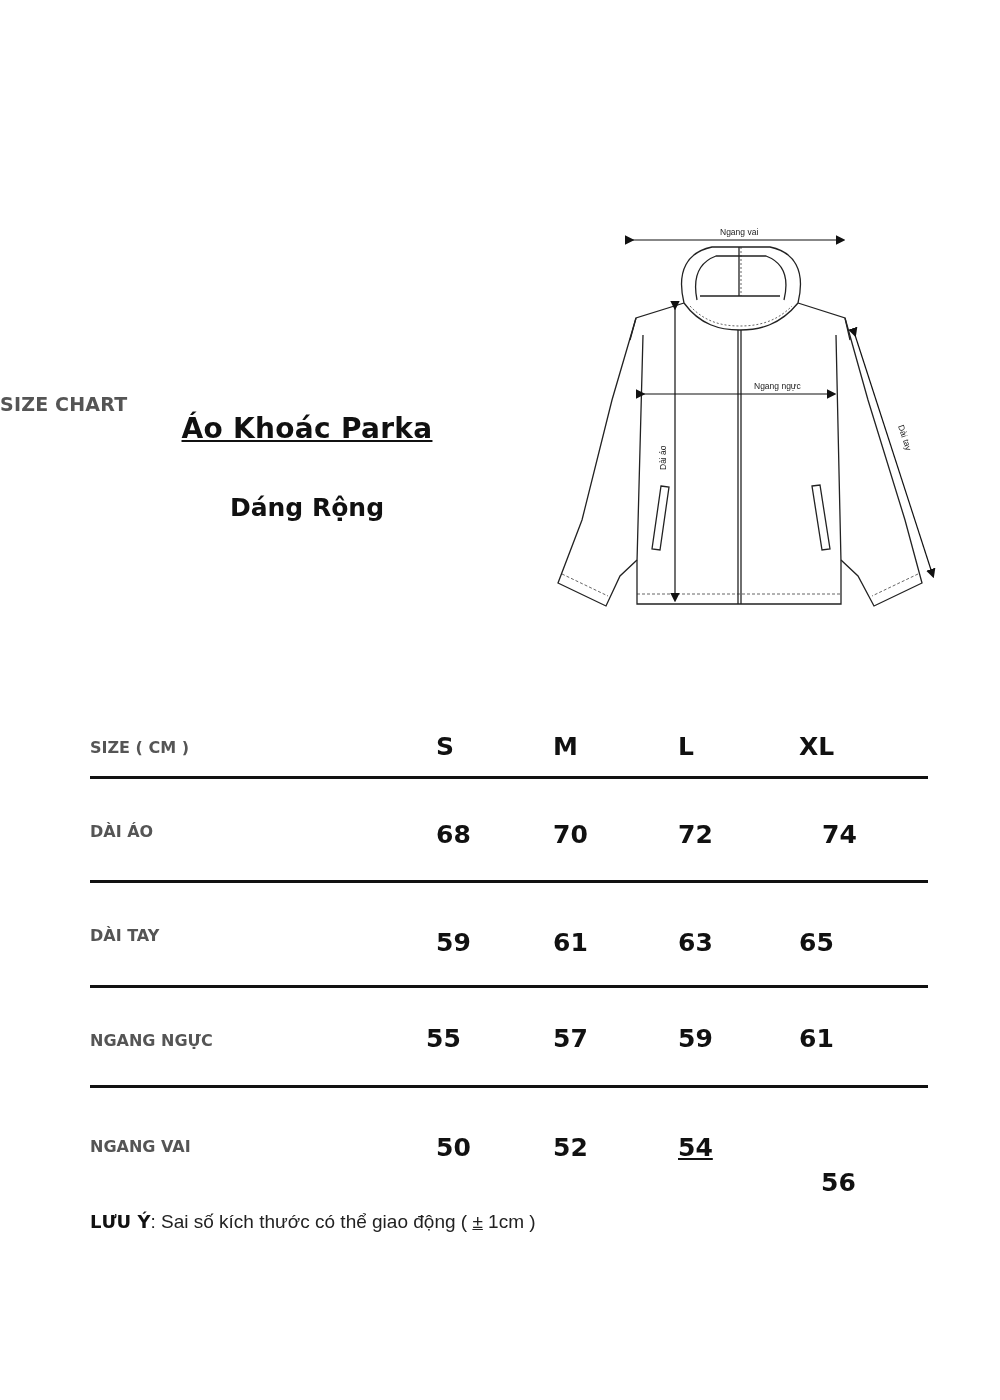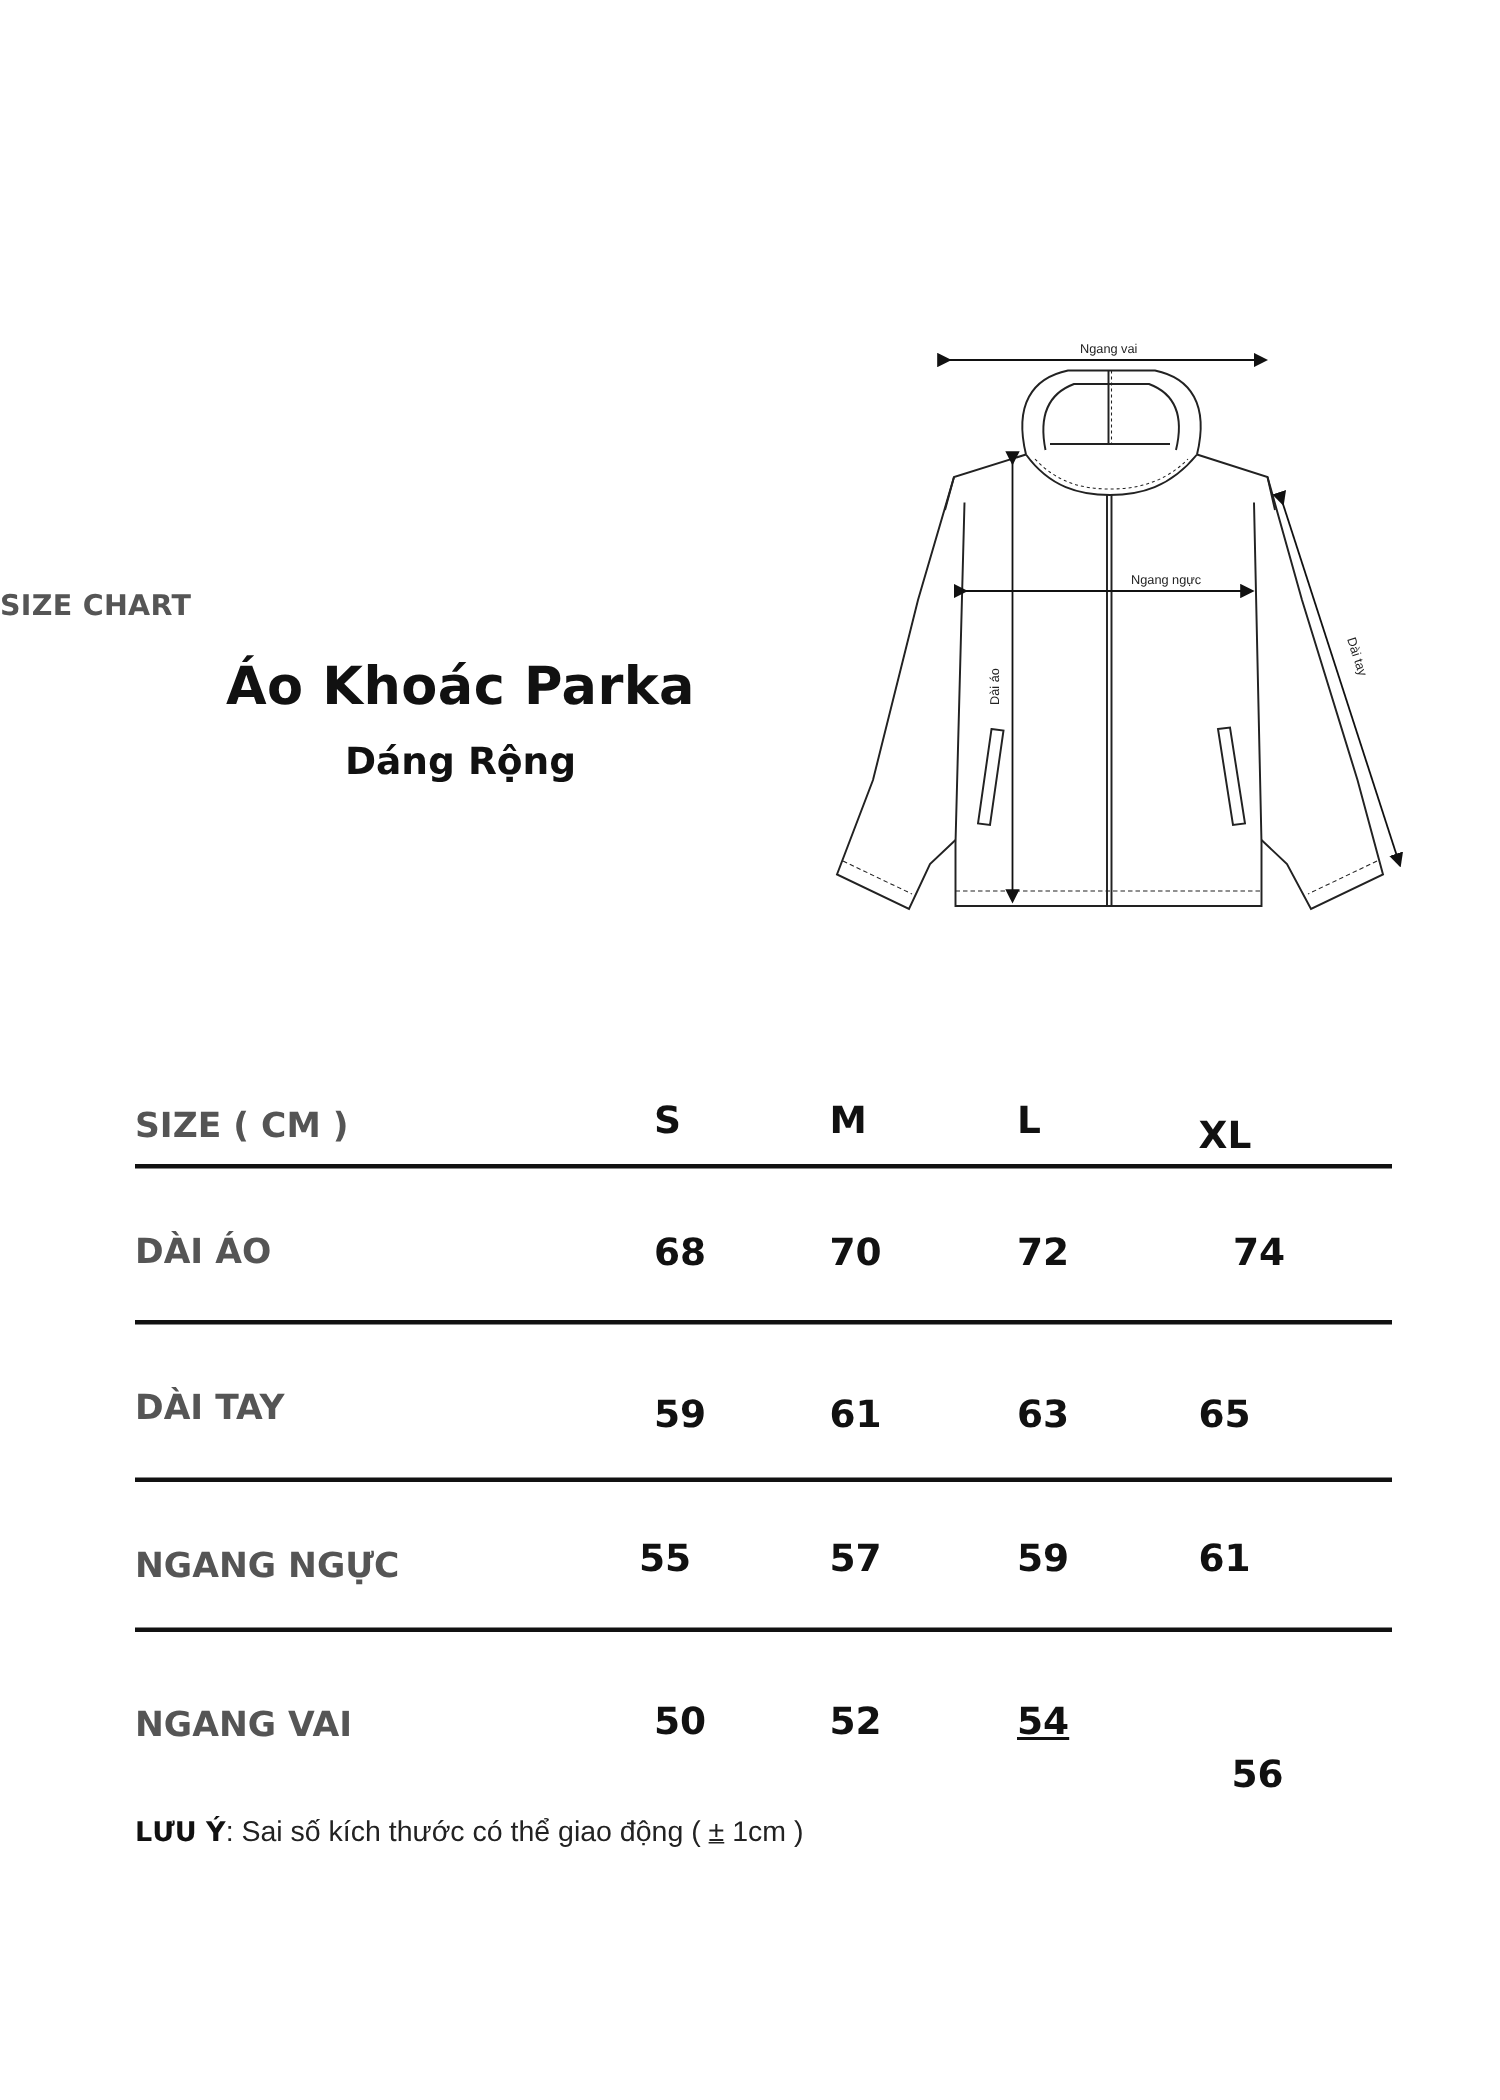--- a/index.html
+++ b/index.html
@@ -1,31 +1,31 @@
 <!DOCTYPE html>
 <html><head>
 <meta charset="utf-8">
 <style>
   html, body { margin: 0; padding: 0; background: #ffffff; }
   body { width: 1000px; height: 1400px; position: relative; overflow: hidden;
          font-family: "DejaVu Sans", sans-serif; color: #111; }
   .abs { position: absolute; }
   .subtitle-top { left: 0; width: 614px; top: 393px; 
                   font-size: 19px; font-weight: bold; color: #555; letter-spacing: 0.2px; }
-  .title { left: 0; width: 614px; top: 438px; text-align: center;
-           font-size: 35px; font-weight: bold; color: #111; letter-spacing: 0.3px; }
+  .title { left: 0; width: 614px; top: 412px; text-align: center;
+           font-size: 28px; font-weight: bold; color: #111; letter-spacing: 0.3px; text-decoration: underline; }
   .fit { left: 0; width: 614px; top: 493px; text-align: center;
          font-size: 25px; font-weight: bold; color: #111; }
   .diagram { left: 548px; top: 222px; width: 400px; height: 390px; }
   .diagram svg { width: 400px; height: 390px; }
   .diagram text { font-family: "Liberation Sans", sans-serif; font-size: 8.5px; fill: #222; }
 
   .table { left: 90px; top: 728px; width: 838px; }
   .row { position: relative; width: 838px; }
-  .row .label { position: absolute; left: 0; font-size: 23px; font-weight: bold; color: #555; }
+  .row .label { position: absolute; left: 0; font-size: 16px; font-weight: bold; color: #555; }
   .row .cell { position: absolute; font-size: 25px; font-weight: bold; color: #111; }
   .divider { position: absolute; left: 0; width: 838px; height: 3px; background: #111; }
 
   .note { left: 90px; top: 1211px; font-size: 19px; color: #222; font-family: "Liberation Sans", sans-serif; }
   .note b { font-family: "DejaVu Sans", sans-serif; font-weight: bold; color: #111; font-size: 18px; margin-top: 37px; }
   .pm { text-decoration: underline; }
 </style>
 </head>
 <body>
 
@@ -83,21 +83,21 @@
   </svg>
 </div>
 
 <div class="abs table">
 
   <div class="row" style="height:48px;">
     <span class="label" style="top:10px;">SIZE ( CM )</span>
     <span class="cell" style="left:346px;top:4px;">S</span>
     <span class="cell" style="left:463px;top:4px;">M</span>
     <span class="cell" style="left:588px;top:4px;">L</span>
-    <span class="cell" style="left:709px;top:14px;">XL</span>
+    <span class="cell" style="left:709px;top:4px;">XL</span>
   </div>
   <div class="divider" style="top:48px;"></div>
 
   <div class="row" style="position:absolute;top:92px;">
     <span class="label" style="top:2px;">DÀI ÁO</span>
     <span class="cell" style="left:346px;top:0;">68</span>
     <span class="cell" style="left:463px;top:0;">70</span>
     <span class="cell" style="left:588px;top:0;">72</span>
     <span class="cell" style="left:732px;top:0;">74</span>
   </div>

